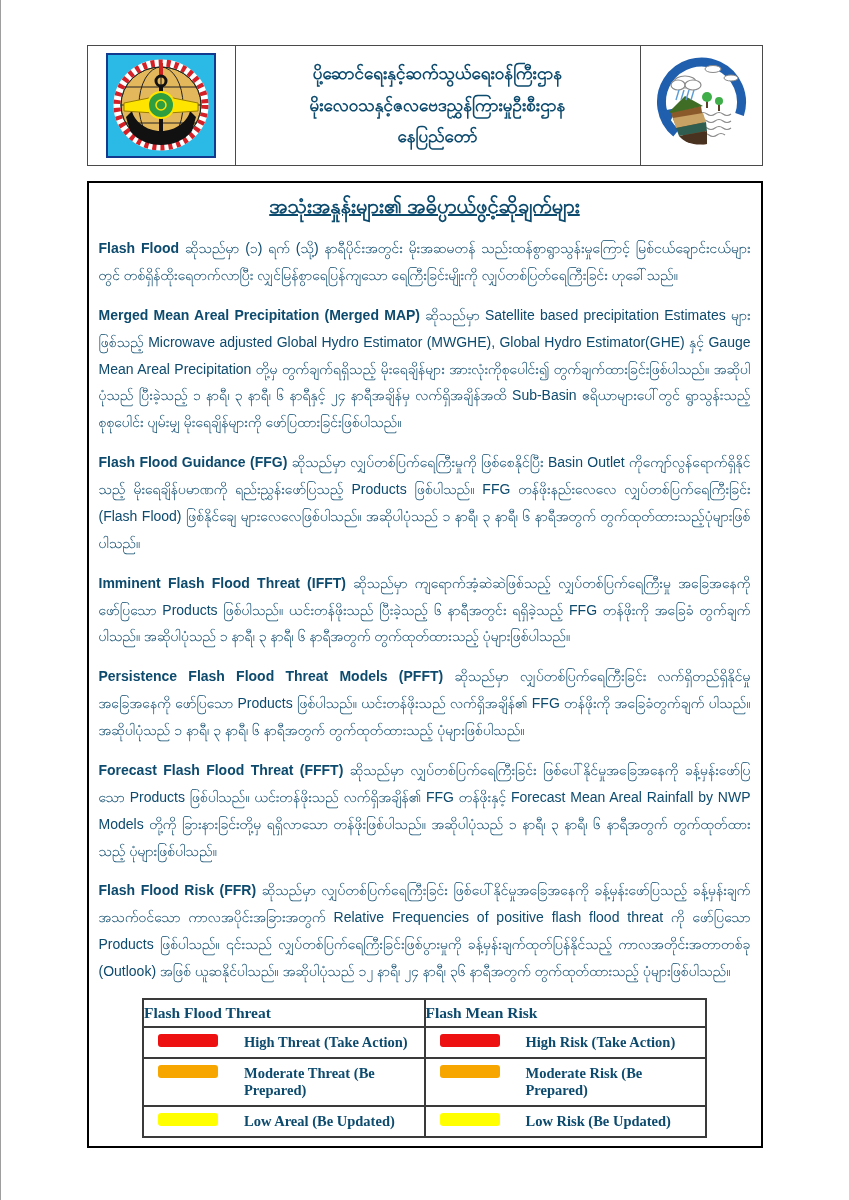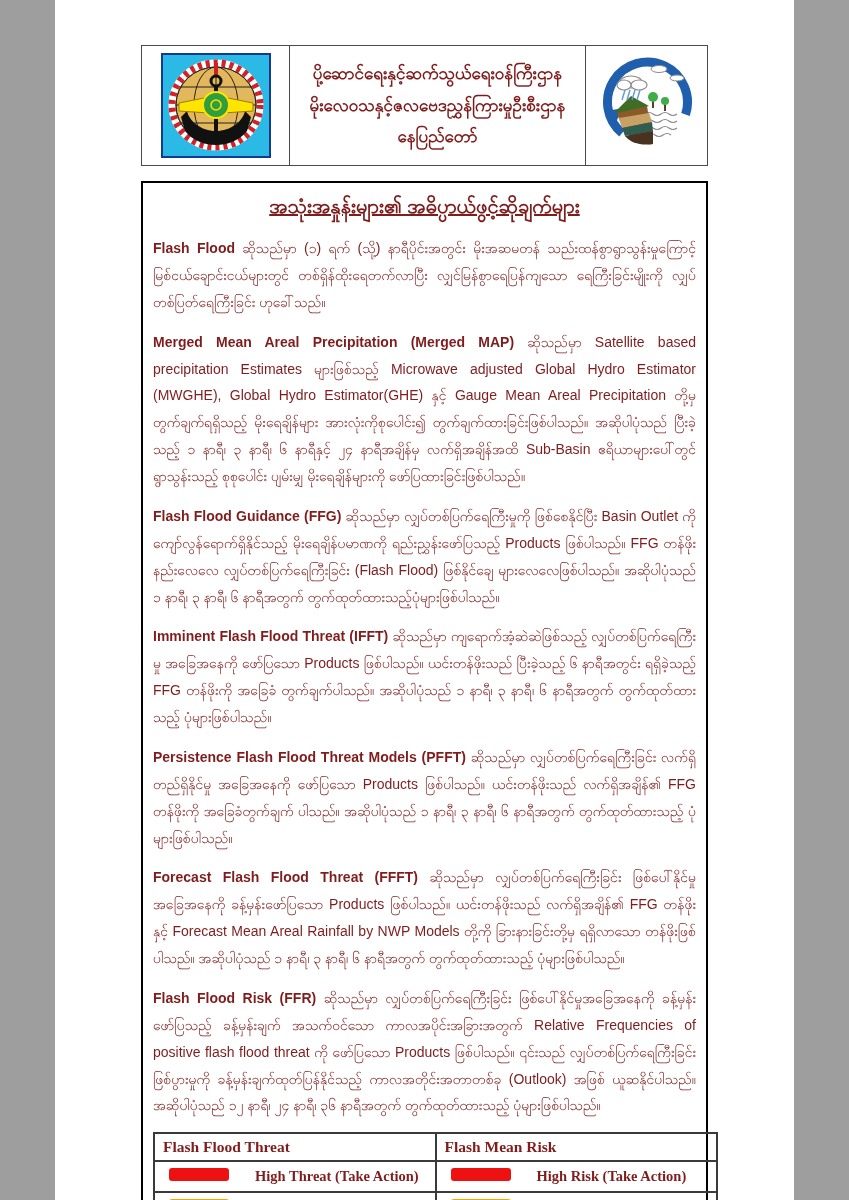--- a/index.html
+++ b/index.html
@@ -1,20 +1,20 @@
 <!DOCTYPE html>
 <html><head>
 <meta charset="utf-8">
 <style>
   * { margin:0; padding:0; box-sizing:border-box; }
   html,body { background:#9e9e9e; }
   .page {
-    width:739px; height:1200px; background:#ffffff; margin:0 auto;
+    width:848px; height:1200px; background:#ffffff; margin:0 auto;
     overflow:hidden; position:relative;
-    font-family:"Liberation Sans", sans-serif; color:#7f1d1d;
+    font-family:"Liberation Sans", sans-serif; color:#0c4a6e;
   }
   
   .header-box {
     margin:45px 86px 0 86px;
     border:1px solid #4a4a4a;
     display:grid;
     grid-template-columns:148px 1fr 122px;
     height:121px;
   }
   .header-cell { display:flex; align-items:center; justify-content:center; }
@@ -43,21 +43,21 @@
   
   .legend-table {
     width:565px; margin:2px auto 0 auto;
     border-collapse:collapse;
     font-family:"Liberation Serif", serif;
   }
   .legend-table td {
     border:2px solid #3a3a3a; width:50%;
   }
   .legend-header {
-    font-weight:bold; font-size:15.5px; padding:4px 8px;
+    font-weight:bold; font-size:15.5px; padding:4px 0;
   }
   .legend-row { display:flex; padding:6px 8px; }
   .swatch {
     width:60px; height:13px; border-radius:3px; margin-left:6px;
     flex:0 0 auto;
   }
   .legend-label { font-weight:bold; font-size:14.5px; margin-left:26px; }
 </style>
 </head>
 <body>

